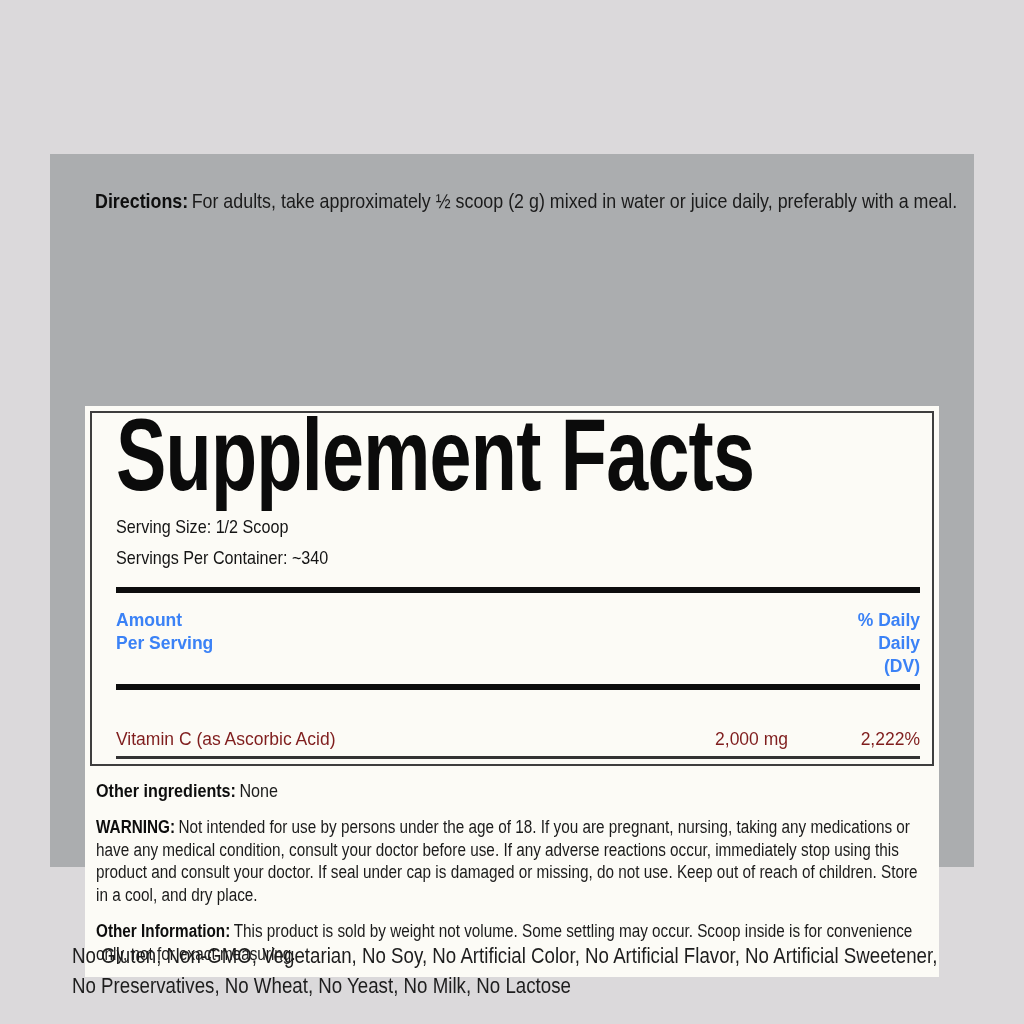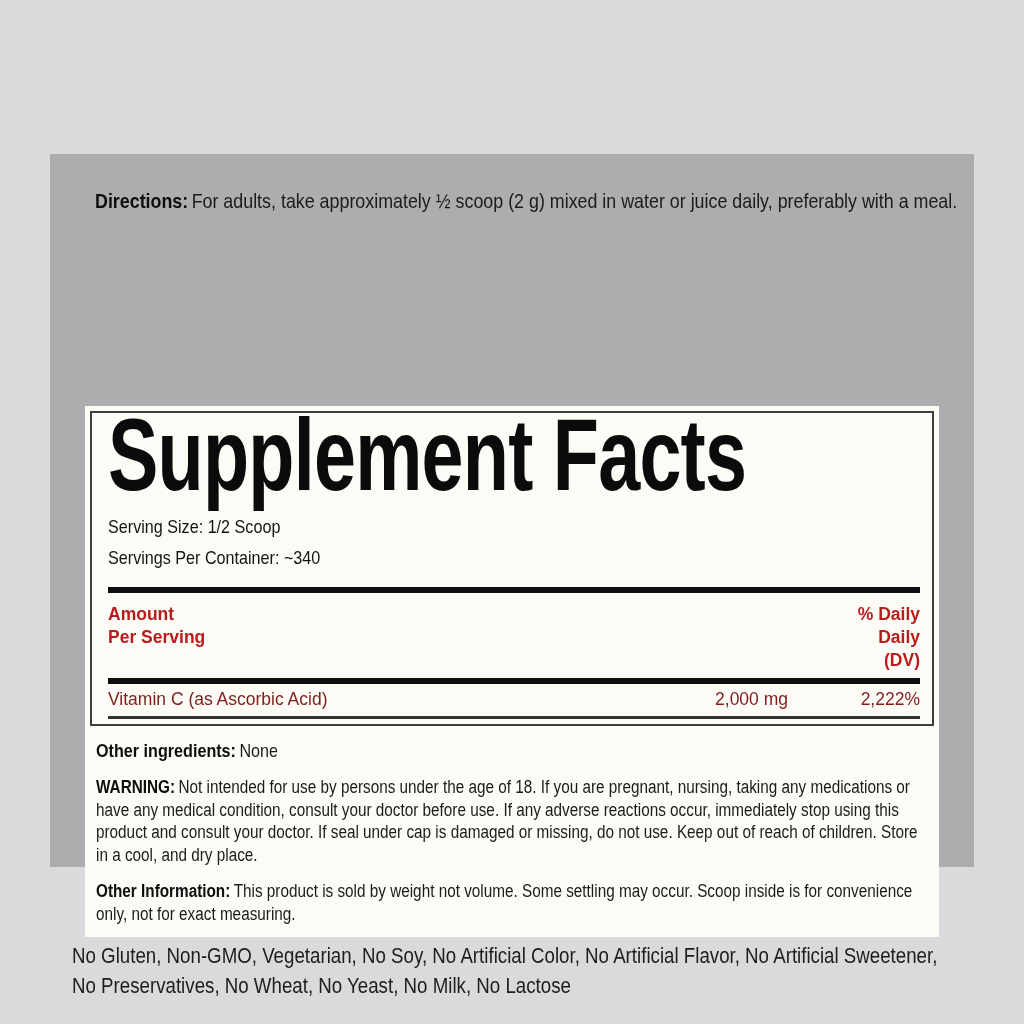--- a/index.html
+++ b/index.html
@@ -40,21 +40,21 @@
   .sheet {
     position: absolute;
     left: 35px; top: 252px;
     width: 854px;
     background: #fcfbf6;
     padding: 5px 5px 12px 5px;
   }
   .facts-box {
     border: 2px solid #3e3e3e;
     background: #fcfbf6;
-    padding: 2px 12px 5px 16px;
+    padding: 2px 12px 5px 24px;
   }
   .facts-title {
     margin: -11px 0 0 0;
     font-size: 102px;
     font-weight: bold;
     line-height: 102px;
     letter-spacing: -1px;
     white-space: nowrap;
     transform: scaleX(0.74);
     transform-origin: 0 0;
@@ -73,38 +73,38 @@
   }
   .rule-thick.first { margin-top: 14px; }
   .rule-thick.second { margin-top: 6px; }
   .rule-thin {
     height: 3px;
     background: #333333;
   }
   .hdr-row {
     display: flex;
     justify-content: space-between;
-    margin-top: 10px;
+    margin-top: 16px;
     font-size: 17.5px;
     font-weight: bold;
     line-height: 23px;
-    color: #b91c1c;
+    color: #3b82f6;
   }
   .hdr-left { text-align: left; }
   .hdr-right { text-align: right; width: 300px; }
   .nutrient-row {
     display: flex;
     align-items: baseline;
     padding: 5px 0 6px 0;
     font-size: 17.5px;
     line-height: 21px;
     color: #7f1d1d;
   }
   .nutrient-row .n-name { flex: 1; }
-  .nutrient-row .n-amount { width: 170px; text-align: right; }
+  .nutrient-row .n-amount { width: 170px; text-align: right; margin-top: 34px; }
   .nutrient-row .n-dv { width: 132px; text-align: right; }
 
   .below {
     margin: 13px 6px 0 6px;
   }
   .below p { color: #1b1b1b; }
   .oi-par {
     margin: 12px 0 0 0;
     font-size: 19px;
     line-height: 24px;

